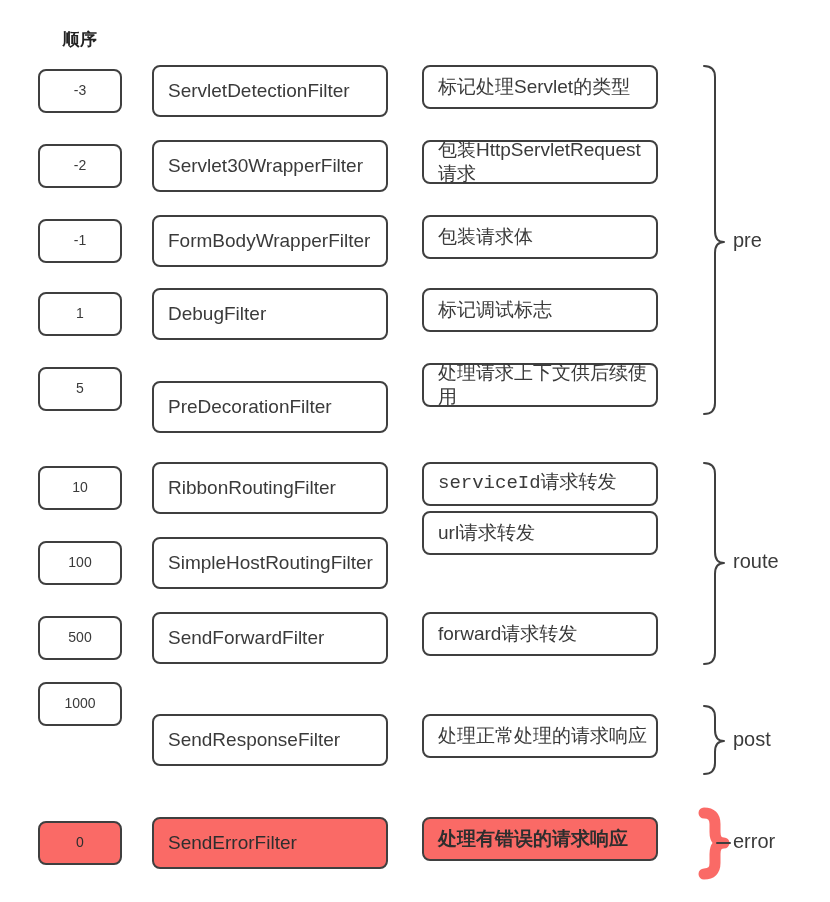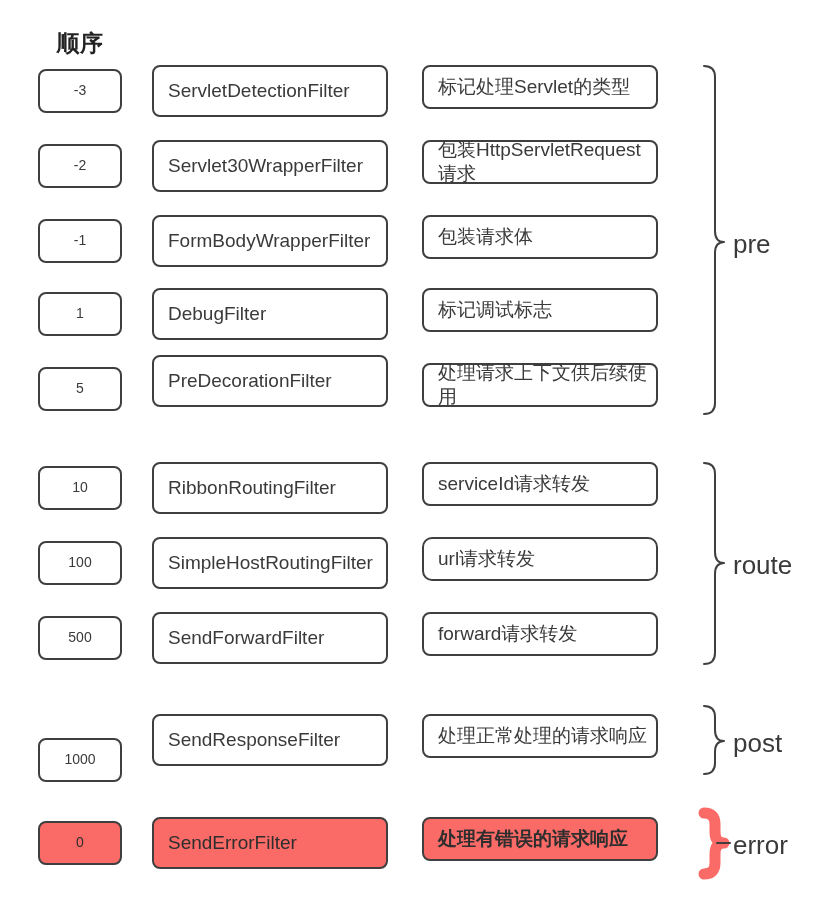--- a/index.html
+++ b/index.html
@@ -20,21 +20,21 @@
     position: absolute;
     left: 0;
     top: 0;
     width: 830px;
     height: 902px;
   }
 
   
   .col-header {
     position: absolute;
-    font-size: 23px;
+    font-size: 17px;
     font-weight: bold;
     color: #222222;
     text-align: center;
     letter-spacing: 0.5px;
     white-space: nowrap;
   }
   #hdr-order  { left: 20px;  top: 28px; width: 120px; }
   #hdr-filter { left: 152px; top: 28px; width: 236px; }
   #hdr-func   { left: 422px; top: 28px; width: 236px; }
 
@@ -93,21 +93,21 @@
     stroke-width: 11;
   }
   .brace-tick {
     fill: none;
     stroke: #3f3f3f;
     stroke-width: 2;
     stroke-linecap: round;
   }
   .group-label {
     position: absolute;
-    font-size: 26px;
+    font-size: 20px;
     color: #3a3a3a;
     white-space: nowrap;
   }
 </style>
 </head>
 <body>
 
 <div id="diagram">
 
   <div class="col-header" id="hdr-order">顺序</div>
@@ -119,32 +119,32 @@
       <div class="box order" style="top: 144px;">-2</div>
       <div class="box filter" style="top: 140px;">Servlet30WrapperFilter</div>
       <div class="box func" style="top: 140px;">包装HttpServletRequest请求</div>
       <div class="box order" style="top: 219px;">-1</div>
       <div class="box filter" style="top: 215px;">FormBodyWrapperFilter</div>
       <div class="box func" style="top: 215px;">包装请求体</div>
       <div class="box order" style="top: 292px;">1</div>
       <div class="box filter" style="top: 288px;">DebugFilter</div>
       <div class="box func" style="top: 288px;">标记调试标志</div>
       <div class="box order" style="top: 367px;">5</div>
-      <div class="box filter" style="top: 355px;">PreDecorationFilter</div>
+      <div class="box filter" style="top: 381px;">PreDecorationFilter</div>
       <div class="box func" style="top: 363px;">处理请求上下文供后续使用</div>
       <div class="box order" style="top: 466px;">10</div>
       <div class="box filter" style="top: 462px;">RibbonRoutingFilter</div>
-      <div class="box func" style="top: 462px;">serviceId请求转发</div>
+      <div class="box func" style="top: 462px; font-family: Liberation Mono, monospace;">serviceId请求转发</div>
       <div class="box order" style="top: 541px;">100</div>
       <div class="box filter" style="top: 537px;">SimpleHostRoutingFilter</div>
-      <div class="box func" style="top: 537px; border-radius: 10px;">url请求转发</div>
+      <div class="box func" style="top: 511px;">url请求转发</div>
       <div class="box order" style="top: 616px;">500</div>
       <div class="box filter" style="top: 612px;">SendForwardFilter</div>
       <div class="box func" style="top: 612px;">forward请求转发</div>
-      <div class="box order" style="top: 738px;">1000</div>
+      <div class="box order" style="top: 682px;">1000</div>
       <div class="box filter" style="top: 714px;">SendResponseFilter</div>
       <div class="box func" style="top: 714px;">处理正常处理的请求响应</div>
       <div class="box order error-box" style="top: 821px;">0</div>
       <div class="box filter error-box" style="top: 817px;">SendErrorFilter</div>
       <div class="box func error-box" style="top: 817px; font-weight: bold;">处理有错误的请求响应</div>
     </div>
 
   <div id="groups-host">
       <svg class="brace-svg" width="34" height="350" style="left: 700px; top: 65px;">
         <path class="brace-path" d="M 4 1 Q 15 1 15 12 L 15 166 Q 15 177 24 177 Q 15 177 15 188 L 15 338 Q 15 349 4 349"></path>

